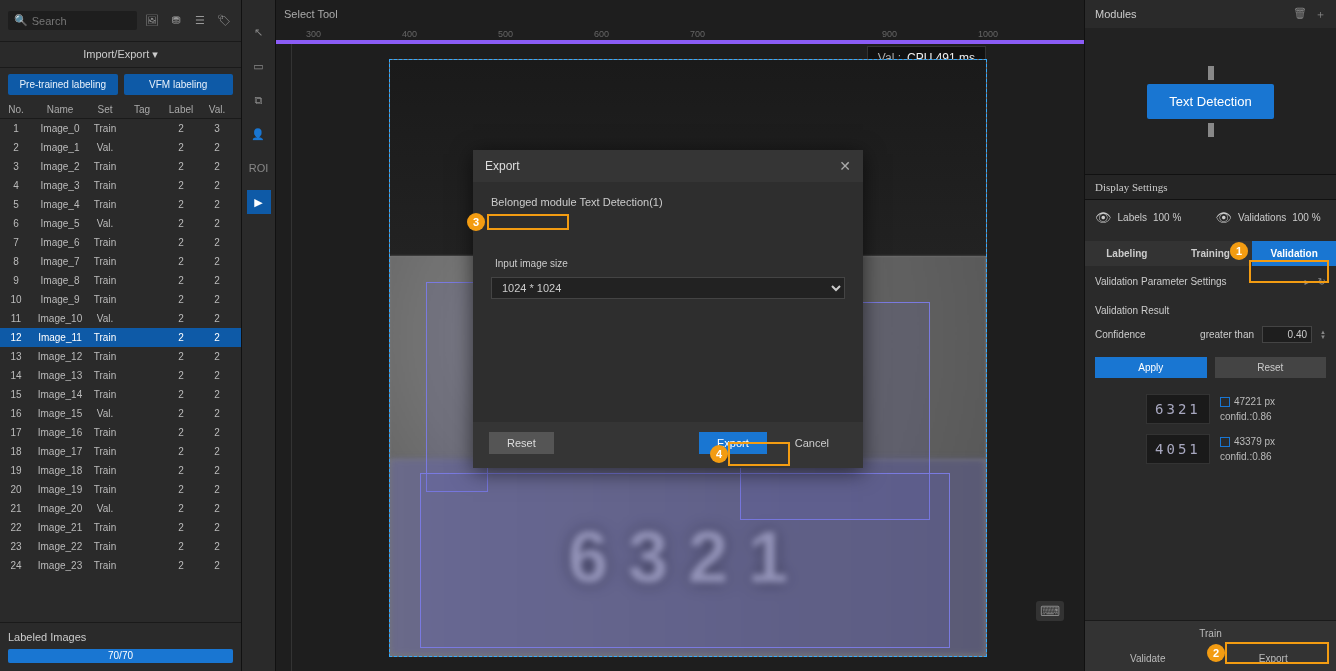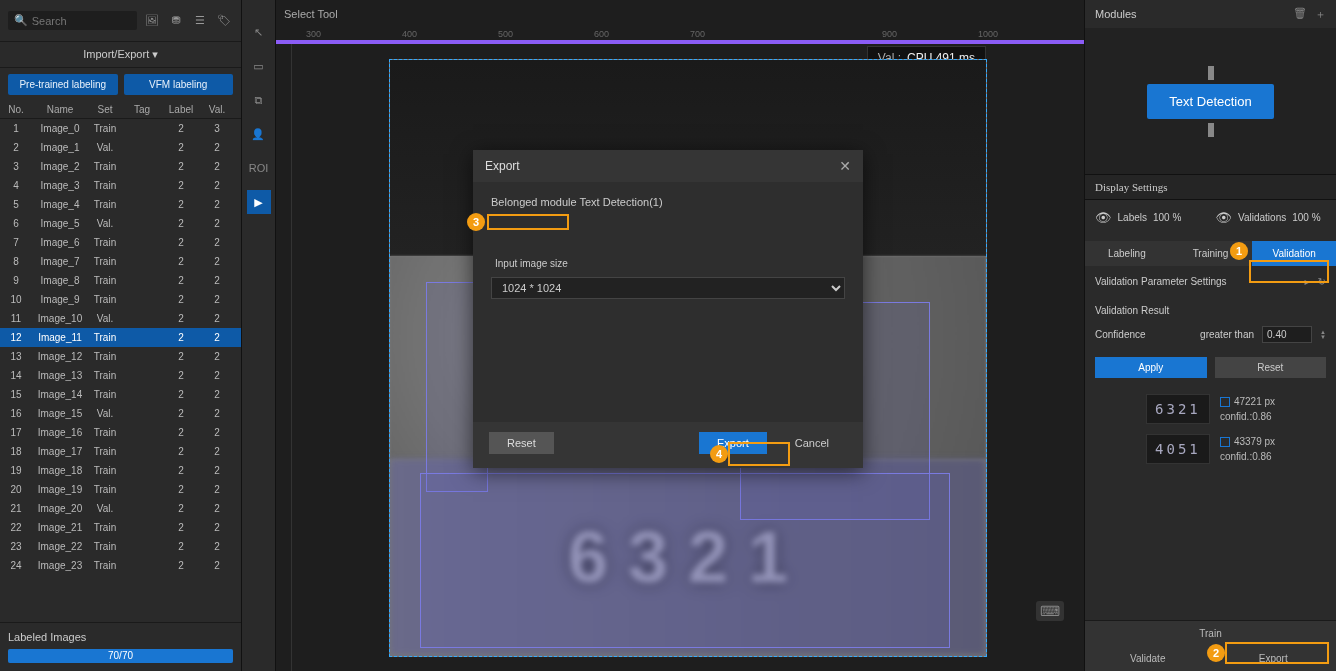--- a/index.html
+++ b/index.html
@@ -73,30 +73,30 @@
 .mod-graph { height: 146px; display: flex; align-items: center; justify-content: center; background: #222; }
 .mod-node { background: #1976d2; color: #fff; padding: 10px 22px; font-size: 13px; border-radius: 2px; position: relative; }
 .mod-node::before { content:""; position: absolute; top:-18px; left: 50%; width: 6px; height: 14px; background: #888; transform: translateX(-50%); }
 .mod-node::after { content:""; position: absolute; bottom:-18px; left: 50%; width: 6px; height: 14px; background: #888; transform: translateX(-50%); }
 
 .section-h { padding: 6px 10px; font-size: 11px; color: #ccc; background: #252525; border-top: 1px solid #111; border-bottom: 1px solid #111; font-family: Liberation Serif, serif; }
 .disp-row { display: flex; align-items: center; padding: 10px; gap: 10px; }
 .disp-item { display: flex; align-items: center; gap: 6px; font-size: 10px; color: #ccc; flex: 1; }
 .eye { color: #ccc; font-size: 13px; }
 
-.tabs3 { display: flex; margin-top: 6px; }
+.tabs3 { display: flex; margin-top: 6px; font-weight: bold; }
 .tabs3 .t { flex: 1; text-align: center; padding: 7px 0; font-size: 10px; background: #333; color: #ccc; cursor: pointer; }
 .tabs3 .t.active { background: #1976d2; color: #fff; }
 
 .vp-row { display: flex; align-items: center; justify-content: space-between; padding: 10px; font-size: 10px; color: #ccc; }
 .vp-row .icons { display: flex; gap: 8px; color: #888; }
 
 .vr-h { padding: 8px 10px 4px; font-size: 10px; color: #ccc; }
 .conf-row { display: flex; align-items: center; padding: 6px 10px; gap: 8px; font-size: 10px; }
-.conf-row input { width: 50px; background: #1e1e1e; border: 1px solid #444; color: #ccc; padding: 2px 4px; font-size: 10px; }
+.conf-row input { width: 50px; background: #1e1e1e; border: 1px solid #444; color: #ccc; padding: 2px 4px; font-size: 10px; text-align: right; }
 .spin { display: flex; flex-direction: column; font-size: 6px; color: #888; line-height: 5px; cursor: pointer; }
 
 .apply-row { display: flex; gap: 8px; padding: 8px 10px; }
 .apply-row button { flex: 1; border: none; padding: 5px; font-size: 10px; cursor: pointer; }
 .btn-apply { background: #1976d2; color: #fff; }
 .btn-reset { background: #444; color: #ccc; }
 
 .result-list { padding: 8px 10px; display: flex; flex-direction: column; gap: 10px; flex: 1; overflow: auto; align-items: center; }
 .result-item { display: flex; gap: 10px; align-items: center; }
 .thumb { width: 64px; height: 30px; background: #1a1a1a; color: #a8a8c0; display: flex; align-items: center; justify-content: center; font-size: 14px; letter-spacing: 3px; font-family: monospace; border: 1px solid #333; }

